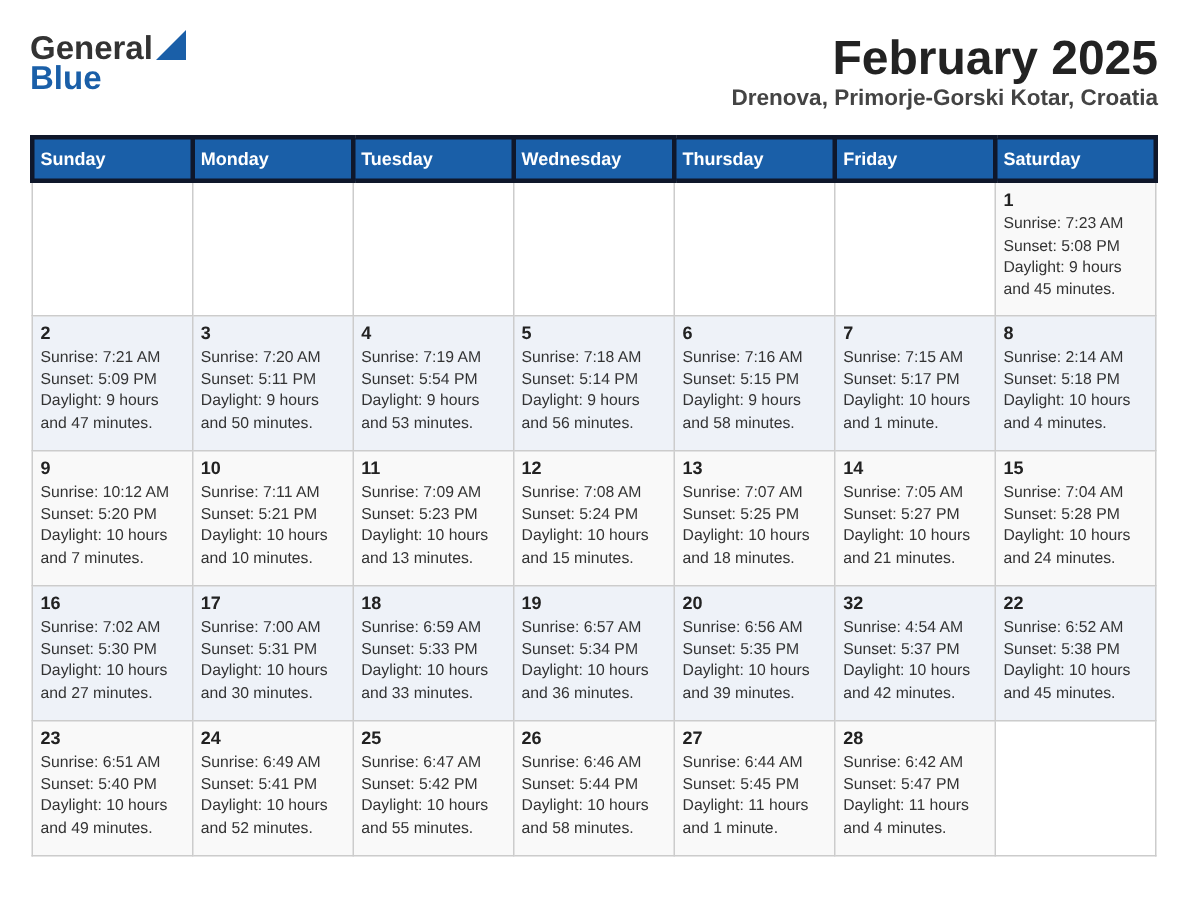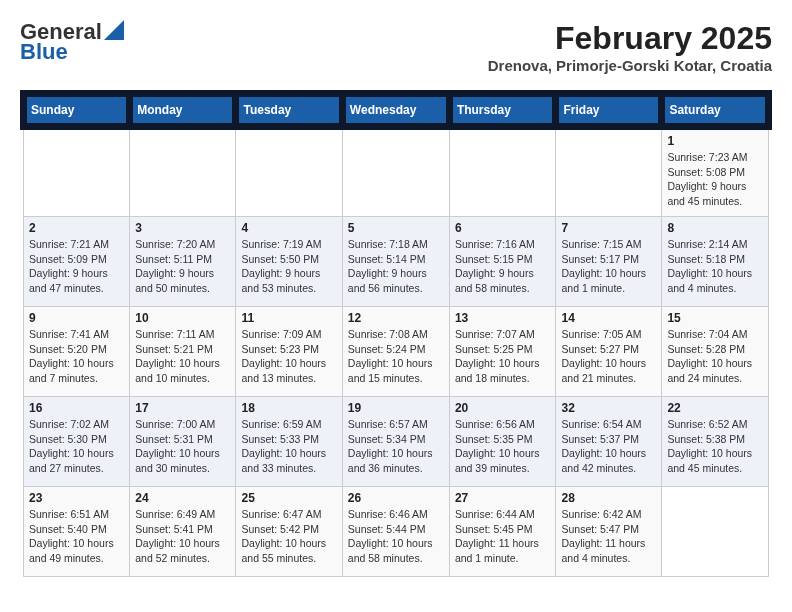--- a/index.html
+++ b/index.html
@@ -45,21 +45,21 @@
       border-collapse: collapse;
       font-size: 11px;
     }
     .calendar thead th {
       background: #1a5fa8;
       color: #fff;
       padding: 6px 4px;
       text-align: left;
       font-size: 12px;
       font-weight: bold;
-      border: 7px solid #0f172a;
+      border: 3px solid #0f172a;
     }
     .calendar tbody td {
       border: 1px solid #ccc;
       vertical-align: top;
       padding: 4px 5px;
       height: 90px;
       width: 108px;
       background: #fff;
     }
     .calendar tbody tr:nth-child(odd) td {
@@ -140,21 +140,21 @@
         </td>
         <td>
           <div class="day-number">3</div>
           <div class="day-info">Sunrise: 7:20 AM
 Sunset: 5:11 PM
 Daylight: 9 hours and 50 minutes.</div>
         </td>
         <td>
           <div class="day-number">4</div>
           <div class="day-info">Sunrise: 7:19 AM
-Sunset: 5:50 PM
+Sunset: 5:54 PM
 Daylight: 9 hours and 53 minutes.</div>
         </td>
         <td>
           <div class="day-number">5</div>
           <div class="day-info">Sunrise: 7:18 AM
 Sunset: 5:14 PM
 Daylight: 9 hours and 56 minutes.</div>
         </td>
         <td>
           <div class="day-number">6</div>
@@ -171,21 +171,21 @@
         <td>
           <div class="day-number">8</div>
           <div class="day-info">Sunrise: 2:14 AM
 Sunset: 5:18 PM
 Daylight: 10 hours and 4 minutes.</div>
         </td>
       </tr>
       <tr>
         <td>
           <div class="day-number">9</div>
-          <div class="day-info">Sunrise: 7:41 AM
+          <div class="day-info">Sunrise: 10:12 AM
 Sunset: 5:20 PM
 Daylight: 10 hours and 7 minutes.</div>
         </td>
         <td>
           <div class="day-number">10</div>
           <div class="day-info">Sunrise: 7:11 AM
 Sunset: 5:21 PM
 Daylight: 10 hours and 10 minutes.</div>
         </td>
         <td>
@@ -245,21 +245,21 @@
 Daylight: 10 hours and 36 minutes.</div>
         </td>
         <td>
           <div class="day-number">20</div>
           <div class="day-info">Sunrise: 6:56 AM
 Sunset: 5:35 PM
 Daylight: 10 hours and 39 minutes.</div>
         </td>
         <td>
           <div class="day-number">32</div>
-          <div class="day-info">Sunrise: 6:54 AM
+          <div class="day-info">Sunrise: 4:54 AM
 Sunset: 5:37 PM
 Daylight: 10 hours and 42 minutes.</div>
         </td>
         <td>
           <div class="day-number">22</div>
           <div class="day-info">Sunrise: 6:52 AM
 Sunset: 5:38 PM
 Daylight: 10 hours and 45 minutes.</div>
         </td>
       </tr>

